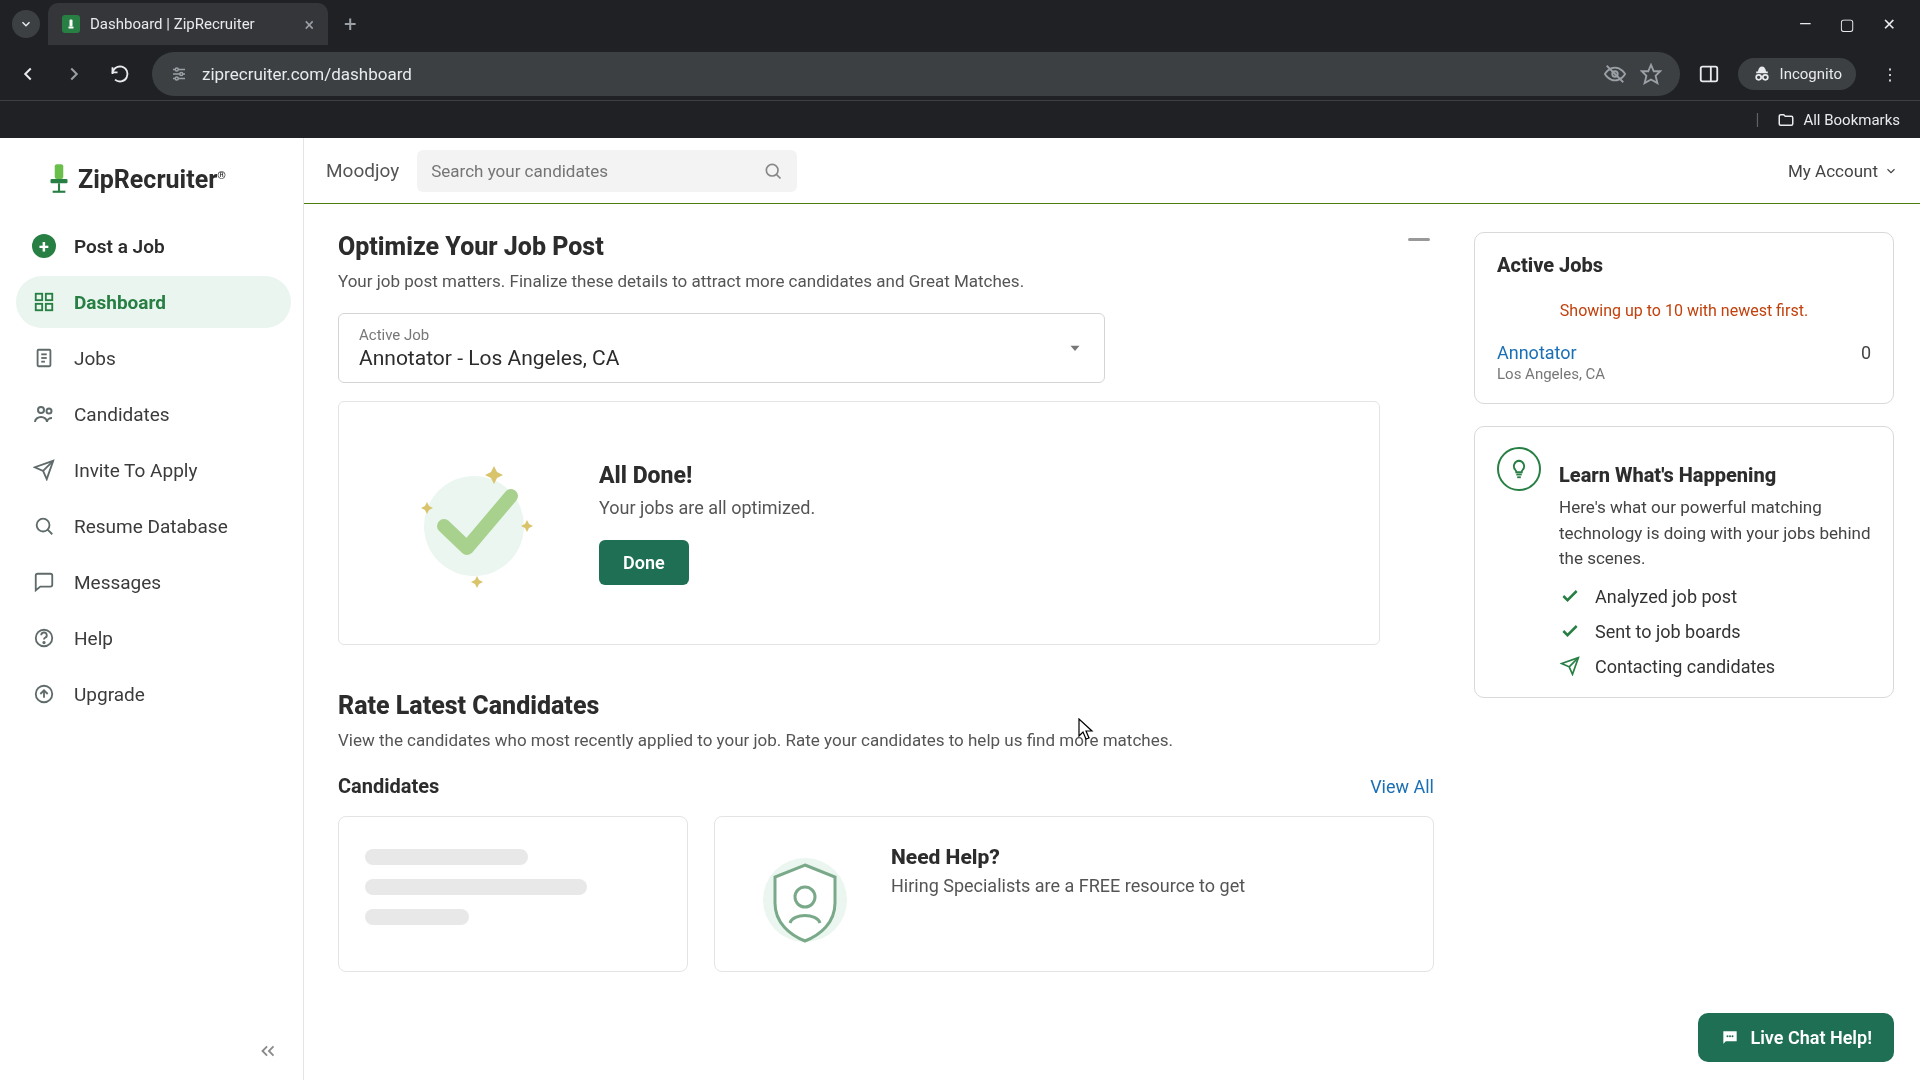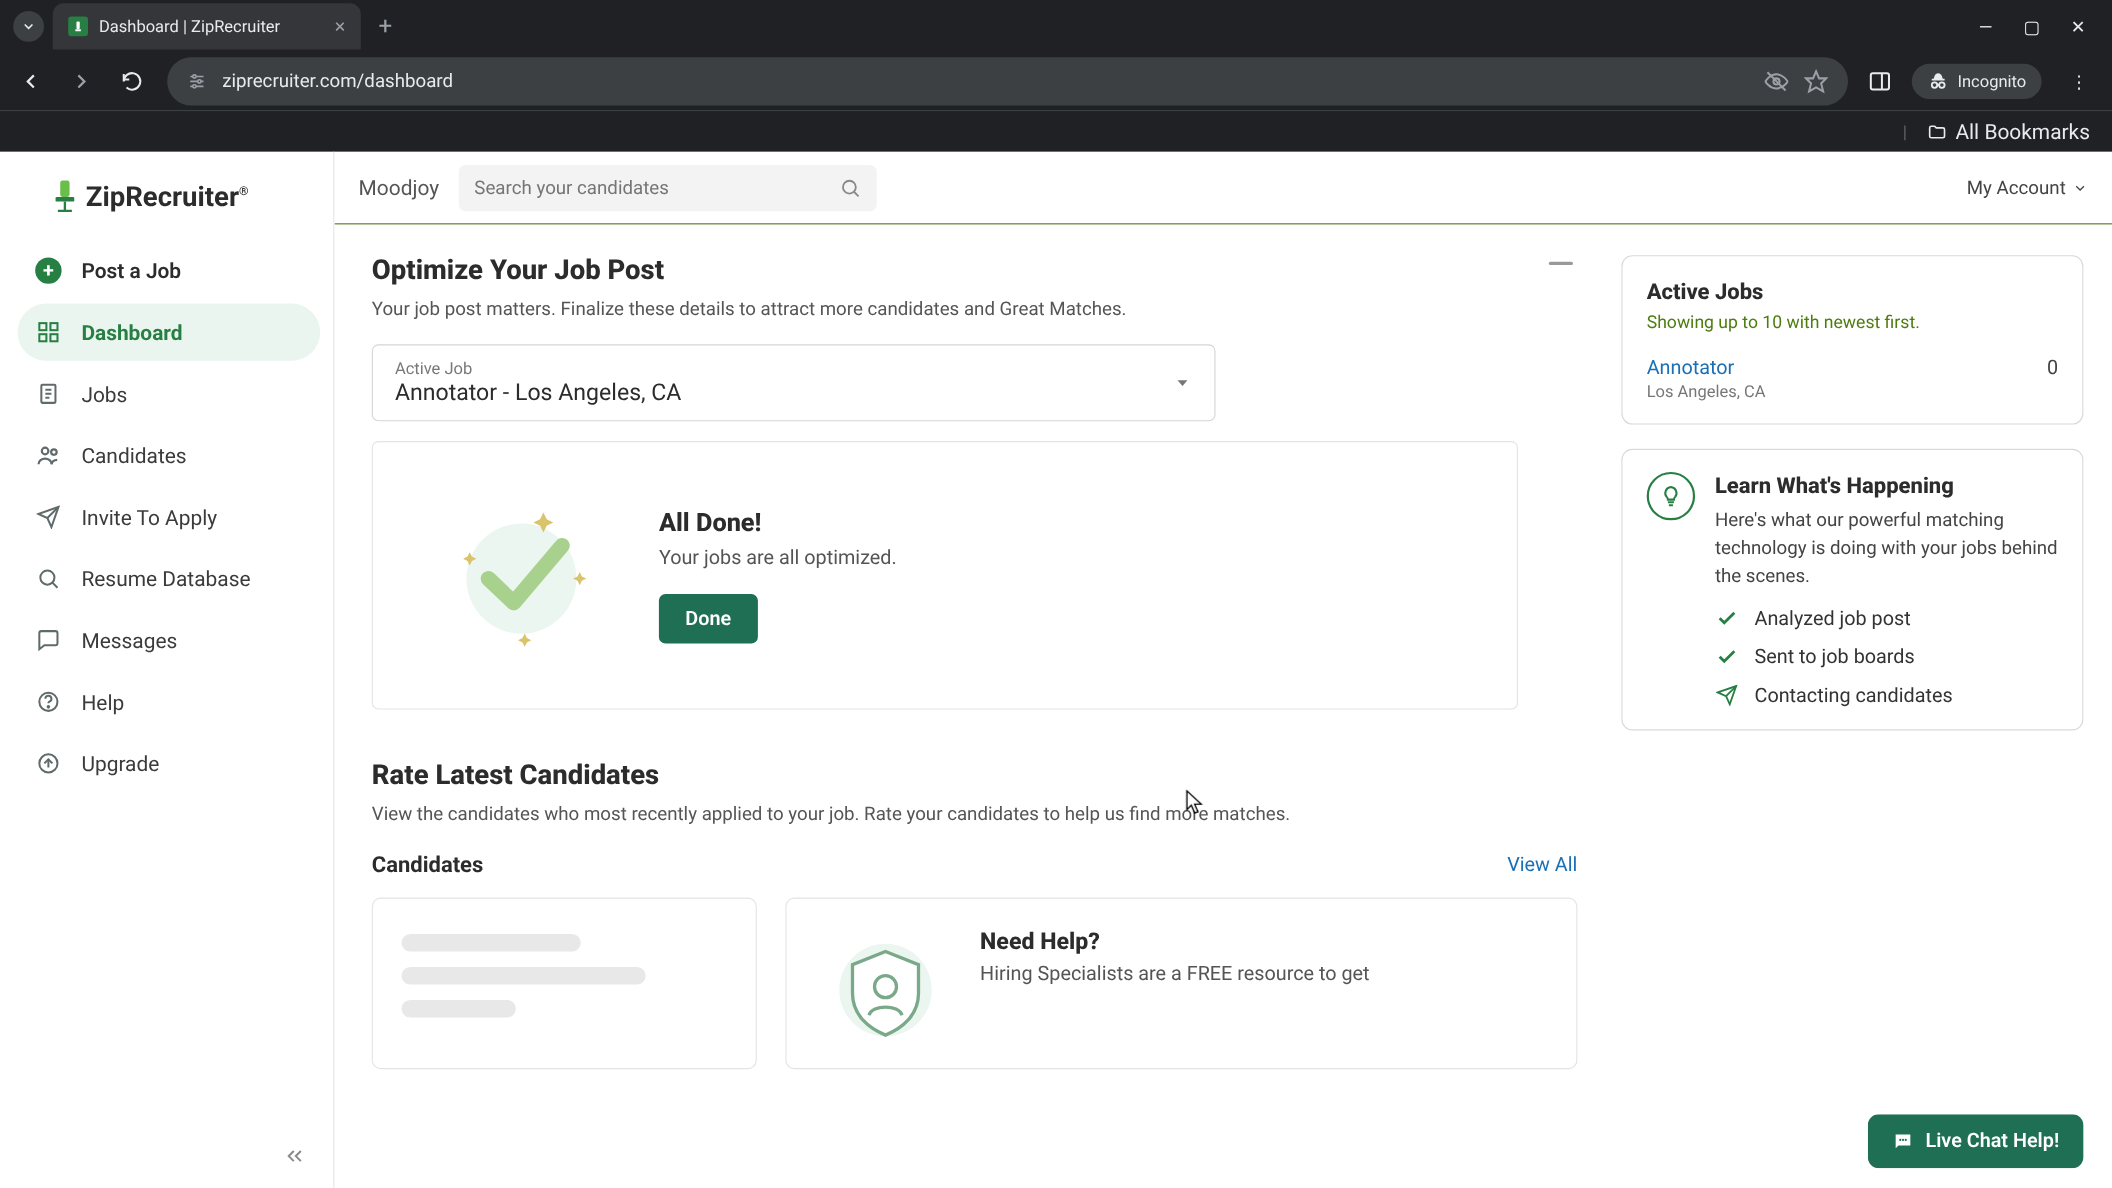--- a/index.html
+++ b/index.html
@@ -23,21 +23,21 @@
 .nav-btn.enabled { color: #e8eaed; }
 .address-bar { flex: 1; background: #3c4043; border-radius: 24px; height: 44px; display: flex; align-items: center; padding: 0 18px; gap: 14px; }
 .site-tune { color: #9aa0a6; }
 .url { color: #e8eaed; font-size: 17px; flex: 1; }
 .addr-icon { color: #9aa0a6; cursor: pointer; }
 .incognito-pill { display: flex; align-items: center; gap: 8px; background: #3c4043; border-radius: 20px; padding: 6px 14px; color: #e8eaed; font-size: 15px; }
 .menu-dots { color: #e8eaed; padding: 0 8px; cursor: pointer; }
 
 .bookmarks-row { display: flex; justify-content: flex-end; align-items: center; height: 38px; padding: 0 20px; border-top: 1px solid #3c4043; }
 .bookmarks-row .sep { color: #5f6368; margin-right: 18px; }
-.all-bookmarks { display: flex; align-items: center; gap: 8px; color: #e8eaed; font-size: 19px; cursor: pointer; }
+.all-bookmarks { display: flex; align-items: flex-end; gap: 8px; color: #e8eaed; font-size: 15px; cursor: pointer; }
 
 
 .app { display: flex; height: calc(1080px - 138px); background: #fff; position: relative; }
 .sidebar { width: 304px; border-right: 1px solid #e5e5e5; padding: 20px 12px 12px 16px; display: flex; flex-direction: column; position: relative; }
 .logo { display: flex; align-items: center; gap: 6px; padding: 4px 12px 24px 30px; }
 .logo-mark { width: 26px; height: 34px; }
 .logo-text { font-size: 25px; font-weight: 700; color: #2c2c2c; }
 .logo-text .reg { font-size: 11px; vertical-align: super; }
 
 .nav-list { display: flex; flex-direction: column; gap: 4px; }
@@ -100,21 +100,21 @@
 
 .rcard { border: 1px solid #d9d9d9; border-radius: 10px; padding: 20px 22px; }
 .user-row { display: flex; gap: 18px; align-items: flex-start; }
 .avatar-ring { width: 44px; height: 44px; border: 2px solid #277f44; border-radius: 50%; display: flex; align-items: center; justify-content: center; color: #277f44; flex-shrink: 0; }
 .uname { font-size: 18px; font-weight: 700; color: #2c2c2c; }
 .uplan { font-size: 17px; color: #444; margin-top: 2px; }
 .uplan b { font-weight: 700; }
 .manage-link { color: #1a6fb5; font-size: 17px; cursor: pointer; margin-top: 2px; display: inline-block; }
 
 .aj-title { font-size: 20px; font-weight: 800; color: #2c2c2c; }
-.aj-sub { font-size: 16px; color: #4d7c0f; margin-top: 6px; }
+.aj-sub { font-size: 16px; color: #c2410c; margin-top: 24px; text-align: center; }
 .aj-item { display: flex; justify-content: space-between; margin-top: 22px; align-items: flex-start; }
 .aj-name { color: #1a6fb5; font-size: 18px; cursor: pointer; }
 .aj-loc { font-size: 15px; color: #777; margin-top: 2px; }
 .aj-count { font-size: 18px; color: #444; }
 
 .learn-row { display: flex; gap: 18px; align-items: flex-start; }
 .bulb-ring { width: 44px; height: 44px; border: 2px solid #277f44; border-radius: 50%; display: flex; align-items: center; justify-content: center; color: #277f44; flex-shrink: 0; }
 .learn-title { font-size: 20px; font-weight: 800; color: #2c2c2c; }
 .learn-body { font-size: 17px; color: #444; margin-top: 8px; line-height: 1.5; }
 .prog-list { margin-top: 14px; display: flex; flex-direction: column; gap: 14px; }
@@ -448,21 +448,21 @@
 
         <div class="rcard">
           <div class="learn-row">
             <div class="bulb-ring">
               <svg width="22" height="22" viewBox="0 0 24 24" fill="none" stroke="currentColor" stroke-width="2">
                   <path d="M9 18h6"></path>
                   <path d="M10 21h4"></path>
                   <path d="M12 3a6 6 0 0 0-4 10c.7.7 1 1.5 1 2.5h6c0-1 .3-1.8 1-2.5A6 6 0 0 0 12 3z"></path>
                 </svg>
             </div>
-            <div style="flex:1;">
+            <div style="flex:1;margin-top:16px;">
               <div class="learn-title">Learn What's Happening</div>
               <div class="learn-body">Here's what our powerful matching technology is doing with your jobs behind the scenes.</div>
               <div class="prog-list">
                 <div class="prog-item">
                   <span class="pi">
                       <svg width="20" height="20" viewBox="0 0 24 24" fill="none" stroke="currentColor" stroke-width="3">
                         <polyline points="4 12 9 17 20 6"></polyline>
                       </svg>
                     </span>
                   <span>Analyzed job post</span>

